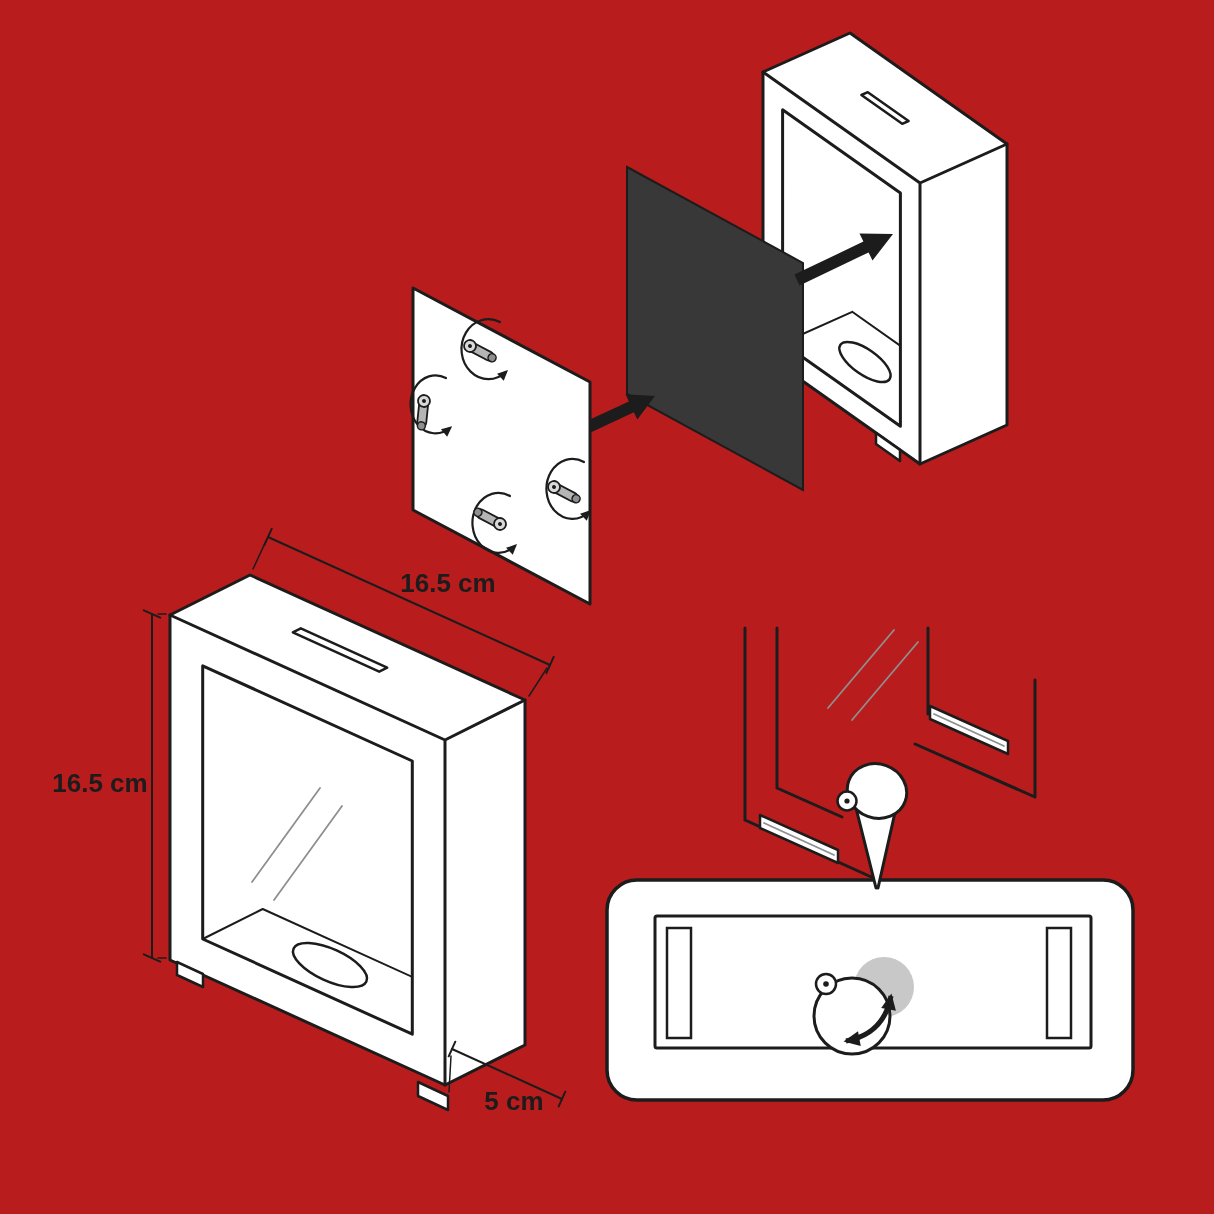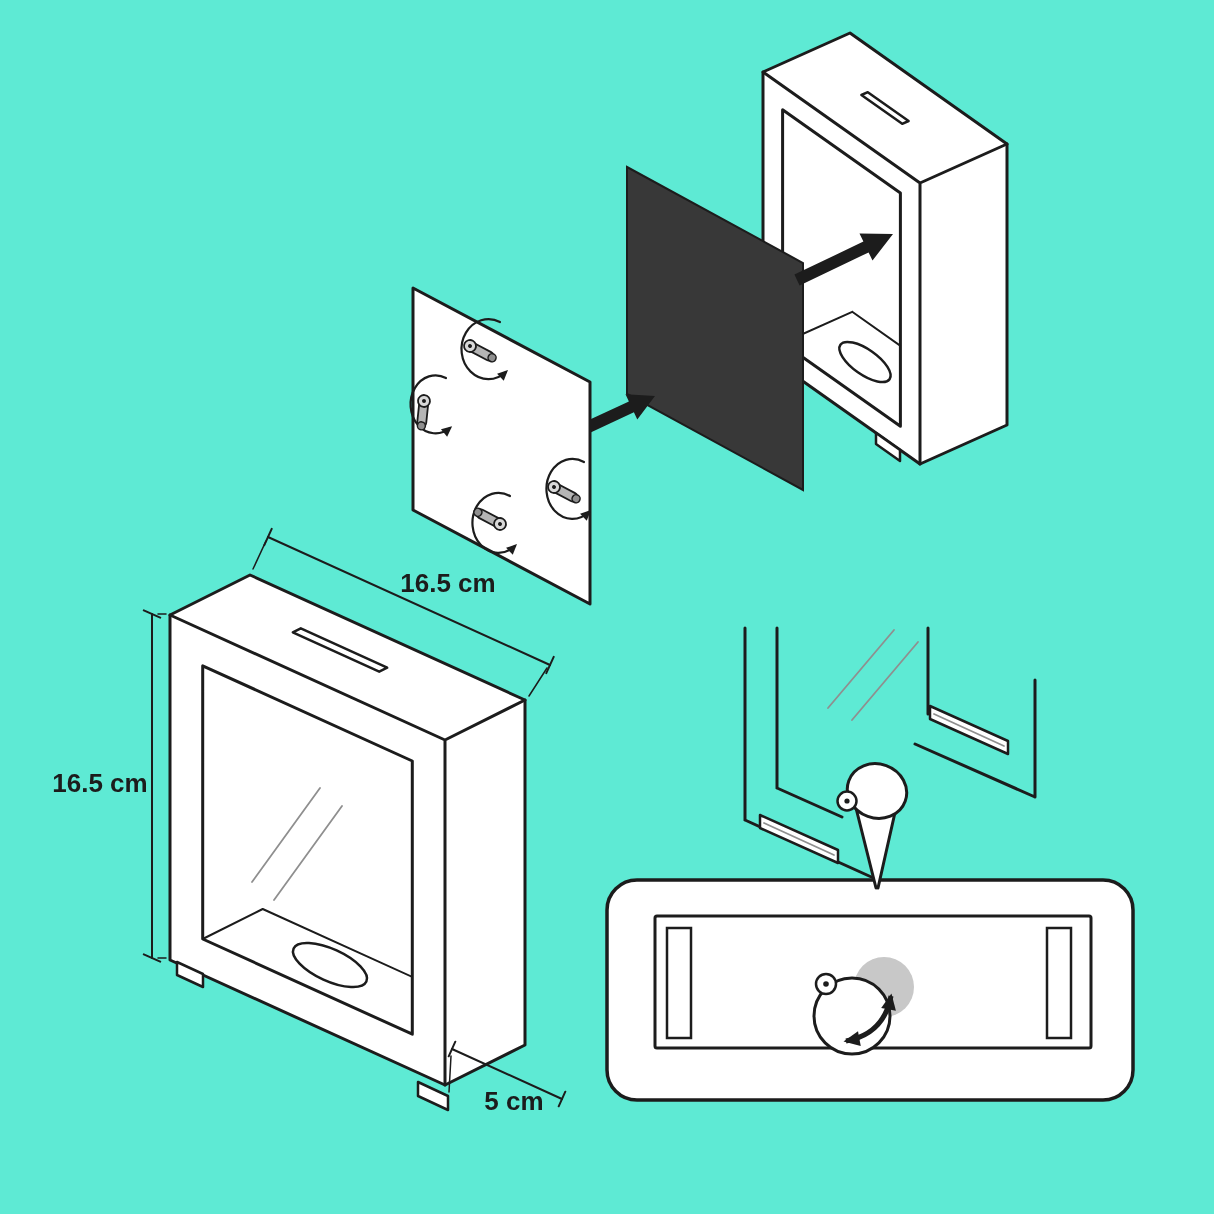--- a/index.html
+++ b/index.html
@@ -1,16 +1,16 @@
 <!DOCTYPE html>
 <html><head>
 <meta charset="utf-8">
 <style>
   html,body{margin:0;padding:0;background:#fff}
-  .page{width:1214px;height:1214px;background:#5eead4;position:relative;overflow:hidden}
+  .page{width:1214px;height:1214px;background:#b91c1c;position:relative;overflow:hidden}
   svg{display:block}
   .s  {stroke:#1c1c1c;stroke-width:3;fill:none;stroke-linecap:round;stroke-linejoin:round}
   .sf {stroke:#1c1c1c;stroke-width:3;fill:#fff;stroke-linejoin:round}
   .s2 {stroke:#1c1c1c;stroke-width:2.5;fill:#fff;stroke-linejoin:round}
   .t  {stroke:#1c1c1c;stroke-width:2;fill:none;stroke-linecap:round}
   .x  {stroke:#1c1c1c;stroke-width:1.5;fill:none;stroke-linecap:round}
   .g  {stroke:#8f8f8f;stroke-width:1.8;fill:none;stroke-linecap:round}
   .ra {stroke:#1c1c1c;stroke-width:2.2;fill:none;stroke-linecap:round}
   .b  {fill:#1c1c1c;stroke:none}
   .dim{font:600 26px "Liberation Sans","DejaVu Sans",sans-serif;fill:#1c1c1c;text-anchor:middle}

